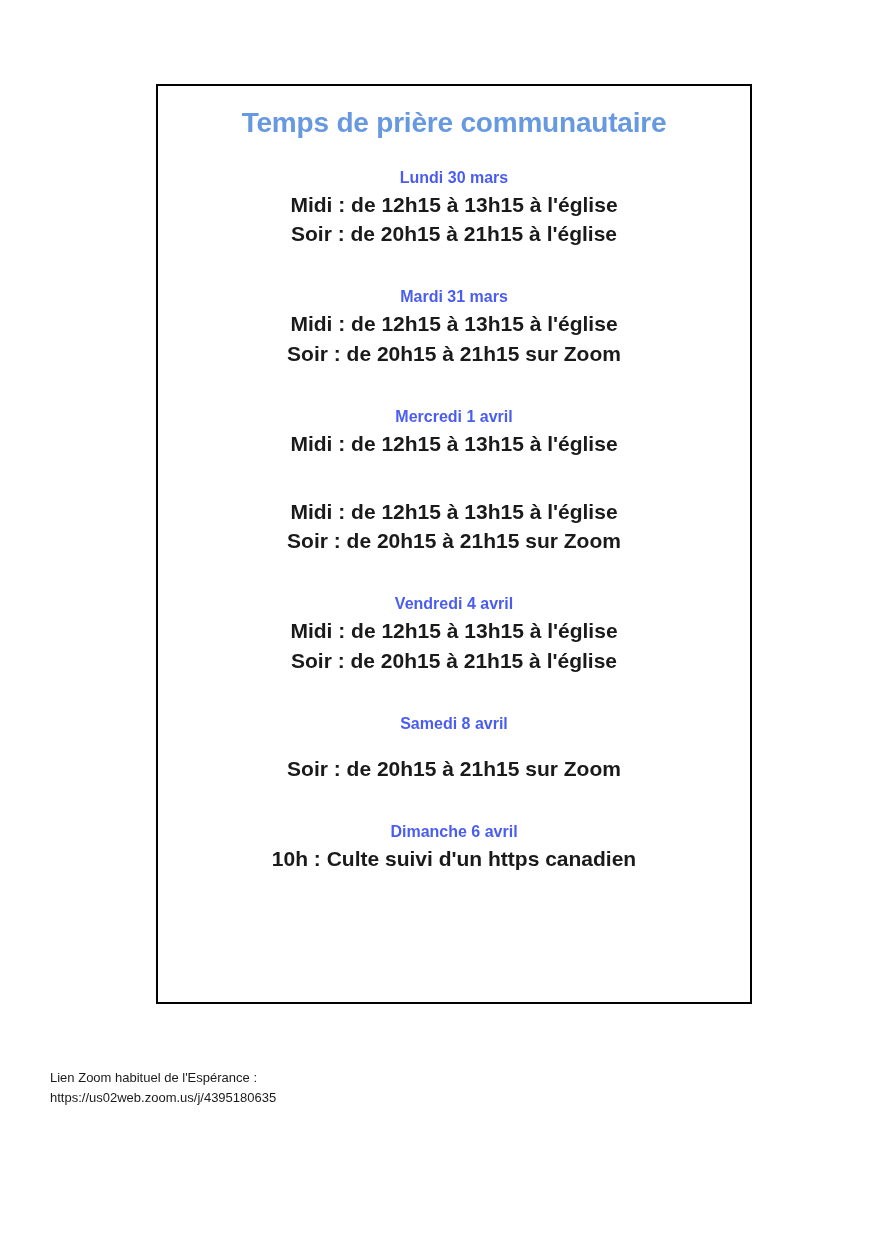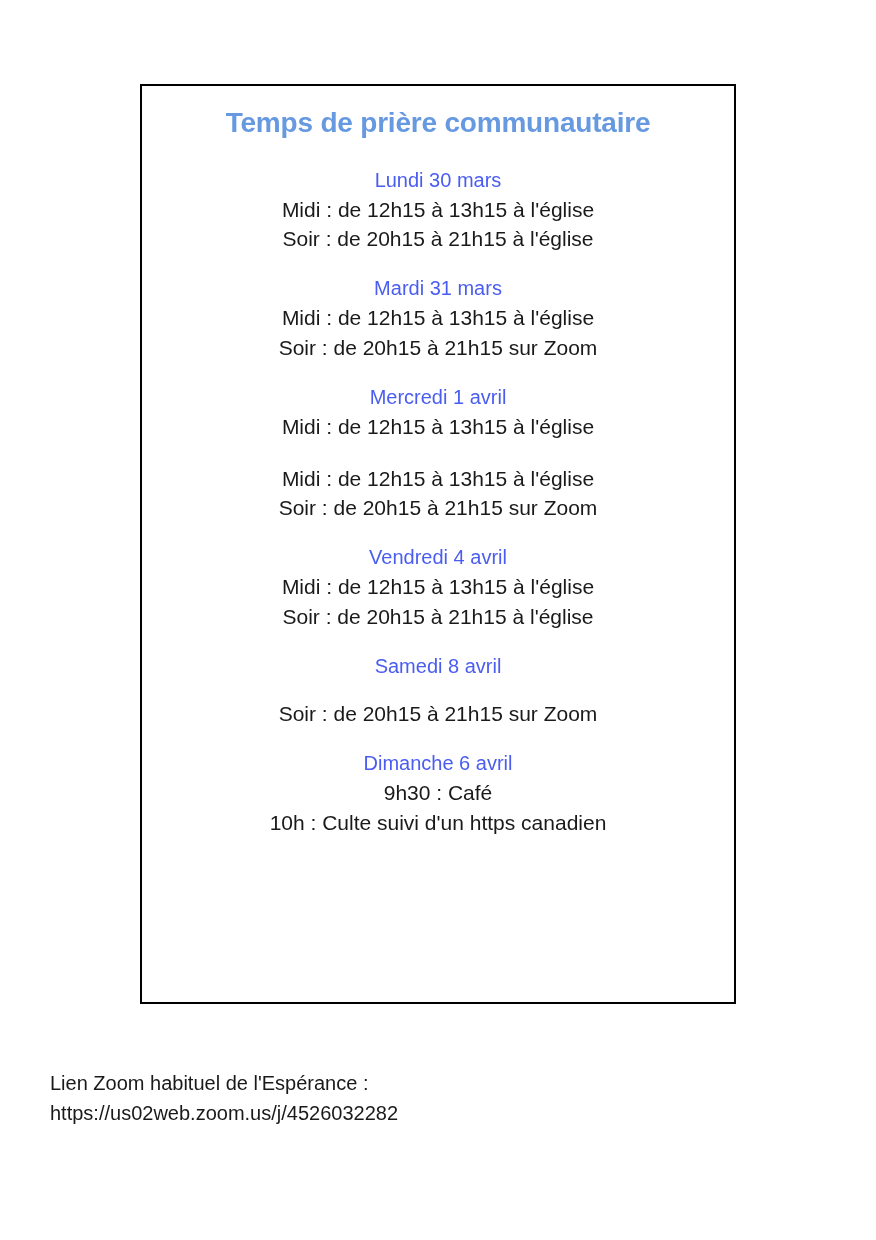--- a/index.html
+++ b/index.html
@@ -17,73 +17,73 @@
   }
 
   .page {
     position: relative;
     width: 876px;
     height: 1240px;
   }
 
   .poster-box {
     position: absolute;
-    left: 140px;
+    left: 156px;
     top: 84px;
     width: 596px;
     height: 920px;
     border: 2px solid #000000;
     box-sizing: border-box;
     background: #ffffff;
     text-align: center;
   }
 
   .poster-title {
     font-size: 28px;
     font-weight: bold;
     color: #6699e0;
     letter-spacing: -0.2px;
     margin-top: 20px;
     margin-bottom: 0;
     line-height: 1.2;
   }
 
   .day-block {
-    margin-top: 22px;
+    margin-top: 38px;
   }
 
   .day-block.first {
     margin-top: 28px;
   }
 
   .day-heading {
-    font-size: 20px;
-    font-weight: normal;
+    font-size: 16px;
+    font-weight: bold;
     color: #4a5df0;
     line-height: 1.25;
     margin-bottom: 2px;
   }
 
   .day-line {
     font-size: 21px;
     color: #1a1a1a;
     line-height: 1.42;
-    font-weight: normal;
+    font-weight: bold;
   }
 
   .day-line.spaced {
     margin-top: 20px;
   }
 
   .footer-note {
     position: absolute;
     left: 50px;
     top: 1068px;
     width: 700px;
-    font-size: 20px;
+    font-size: 13px;
     color: #1a1a1a;
     line-height: 1.5;
     text-align: left;
   }
   .footer-note div {
     white-space: nowrap;
   }
 </style>
 </head>
 <body>
@@ -122,24 +122,23 @@
       <div class="day-line">Soir : de 20h15 à 21h15 à l'église</div>
     </div>
 
     <div class="day-block">
       <div class="day-heading">Samedi 8 avril</div>
       <div class="day-line spaced">Soir : de 20h15 à 21h15 sur Zoom</div>
     </div>
 
     <div class="day-block">
       <div class="day-heading">Dimanche 6 avril</div>
-      <div class="day-line">9h30 : Café</div>
       <div class="day-line">10h : Culte suivi d'un https canadien</div>
     </div>
 
   </div>
 
   <div class="footer-note">
     <div>Lien Zoom habituel de l'Espérance :</div>
-    <div>https://us02web.zoom.us/j/4526032282</div>
+    <div>https://us02web.zoom.us/j/4395180635</div>
   </div>
 
 </div>
 
 </body></html>

